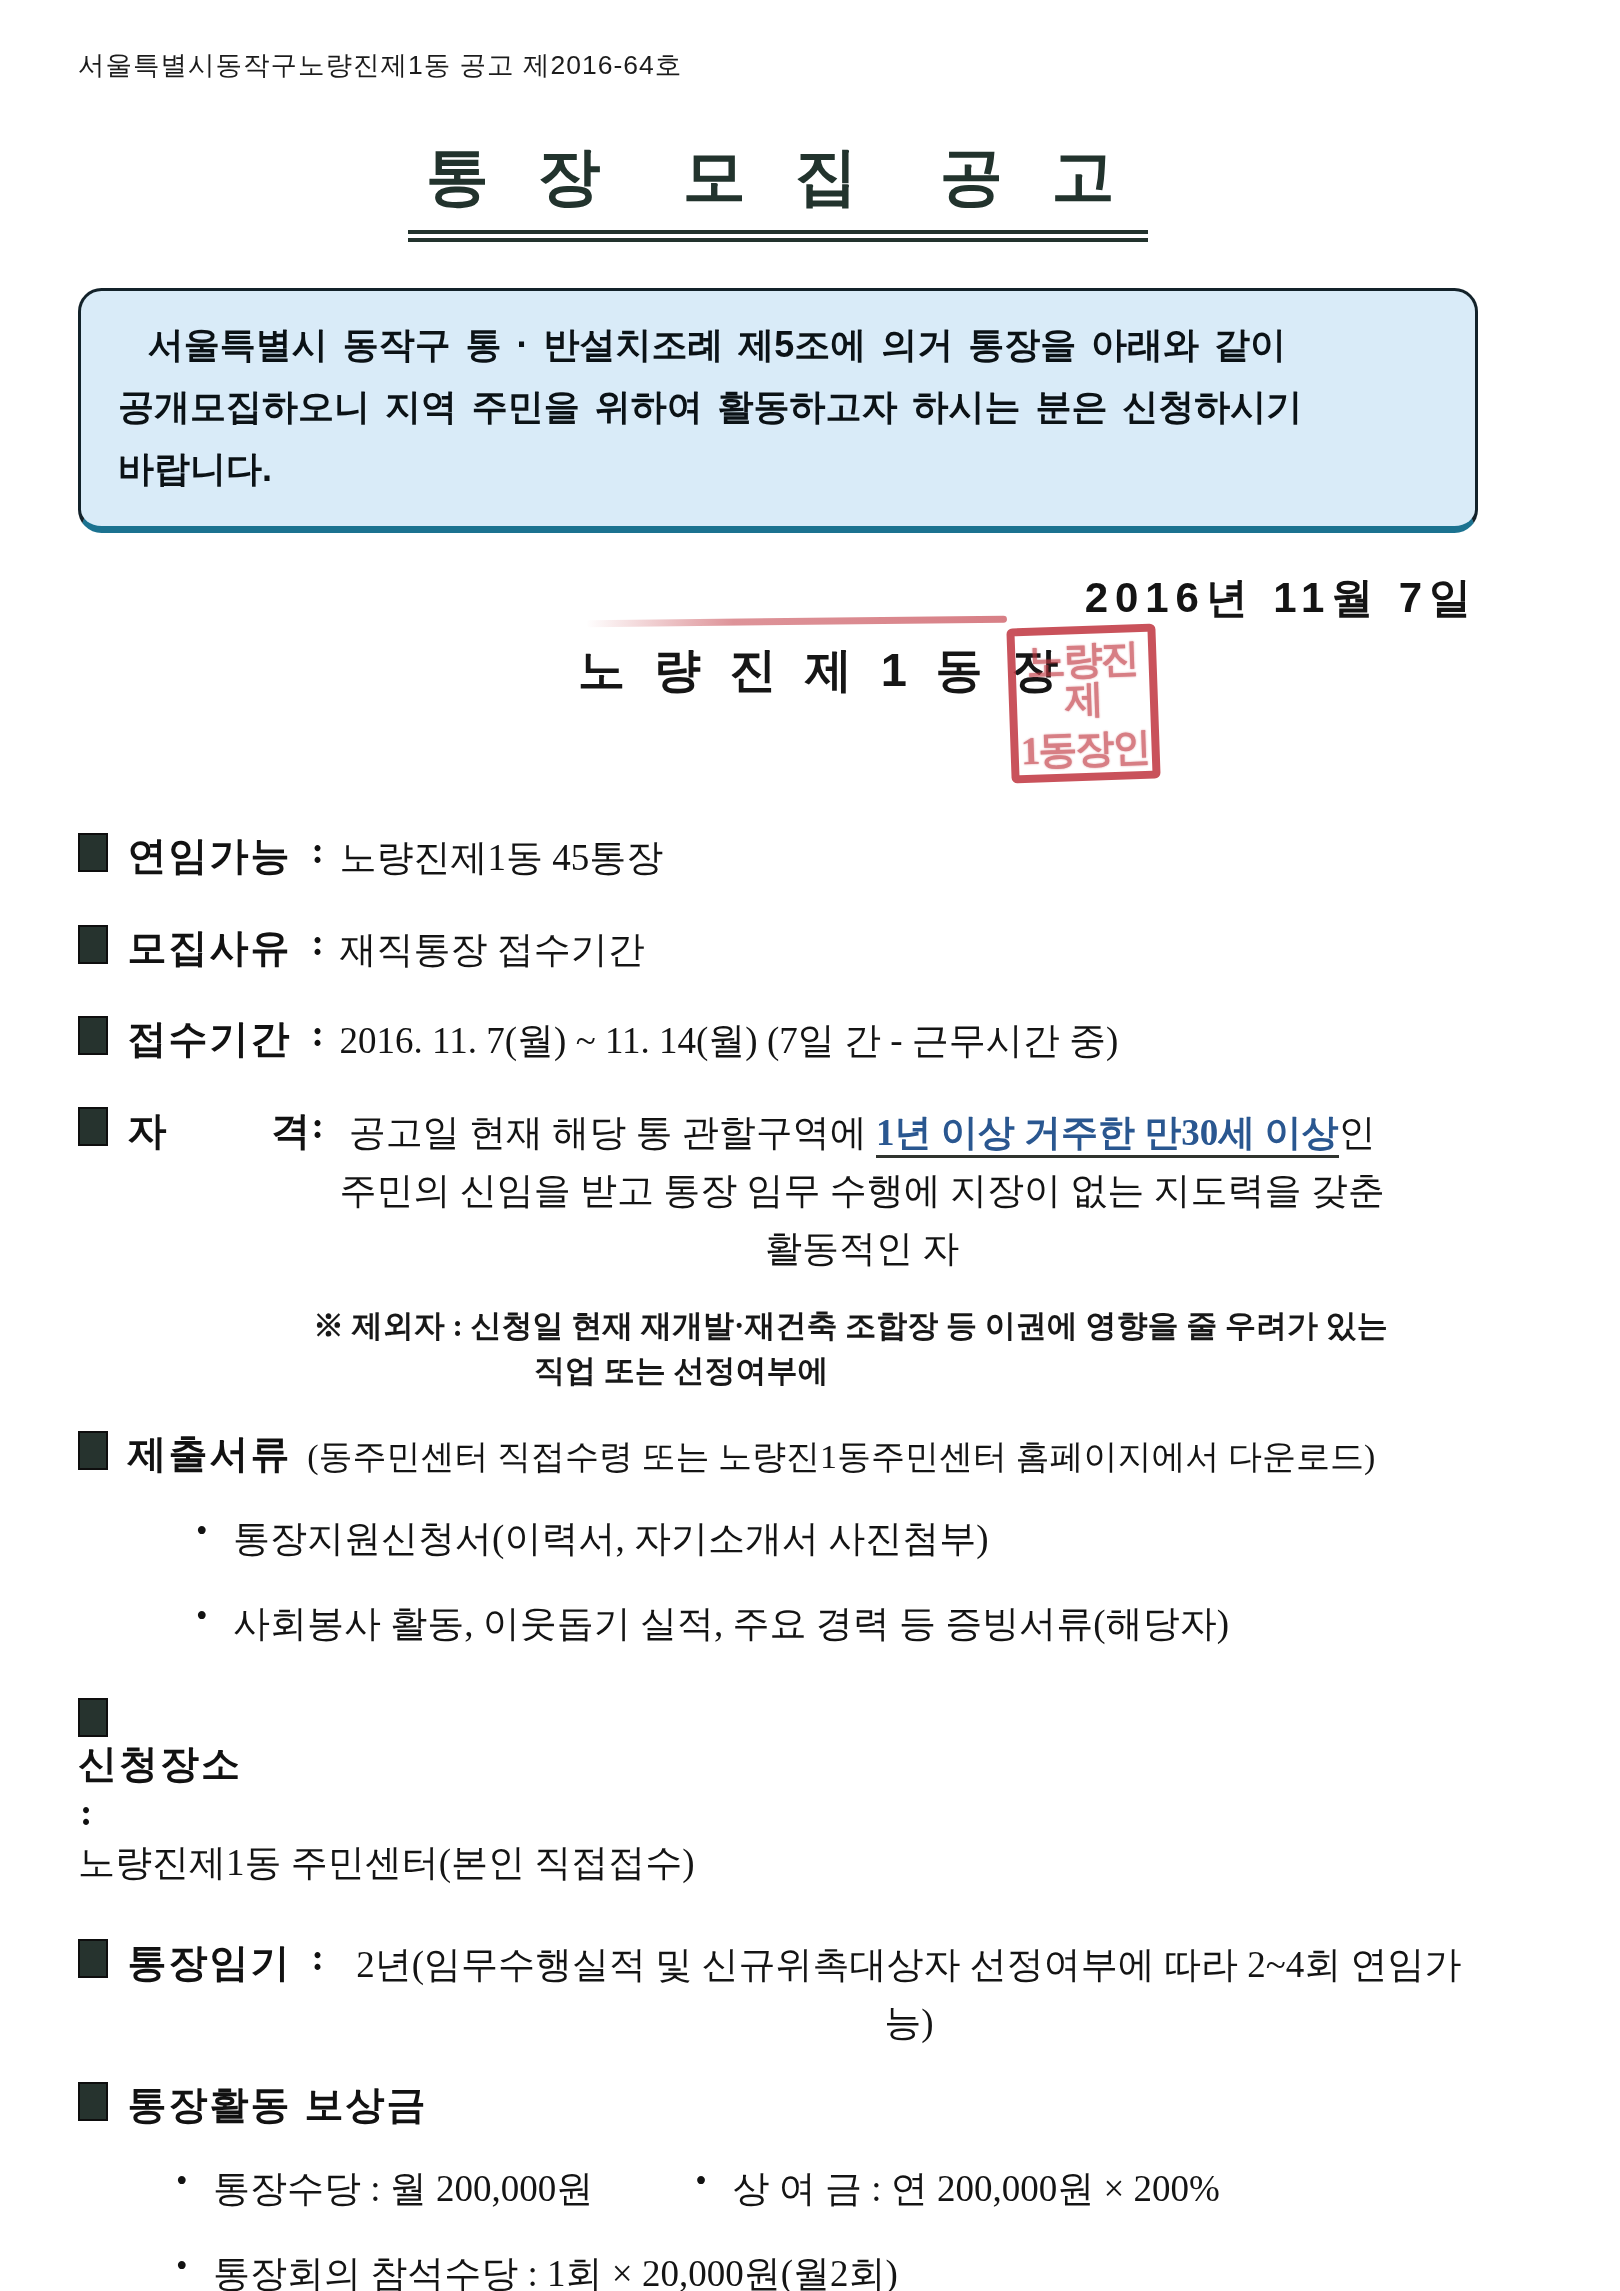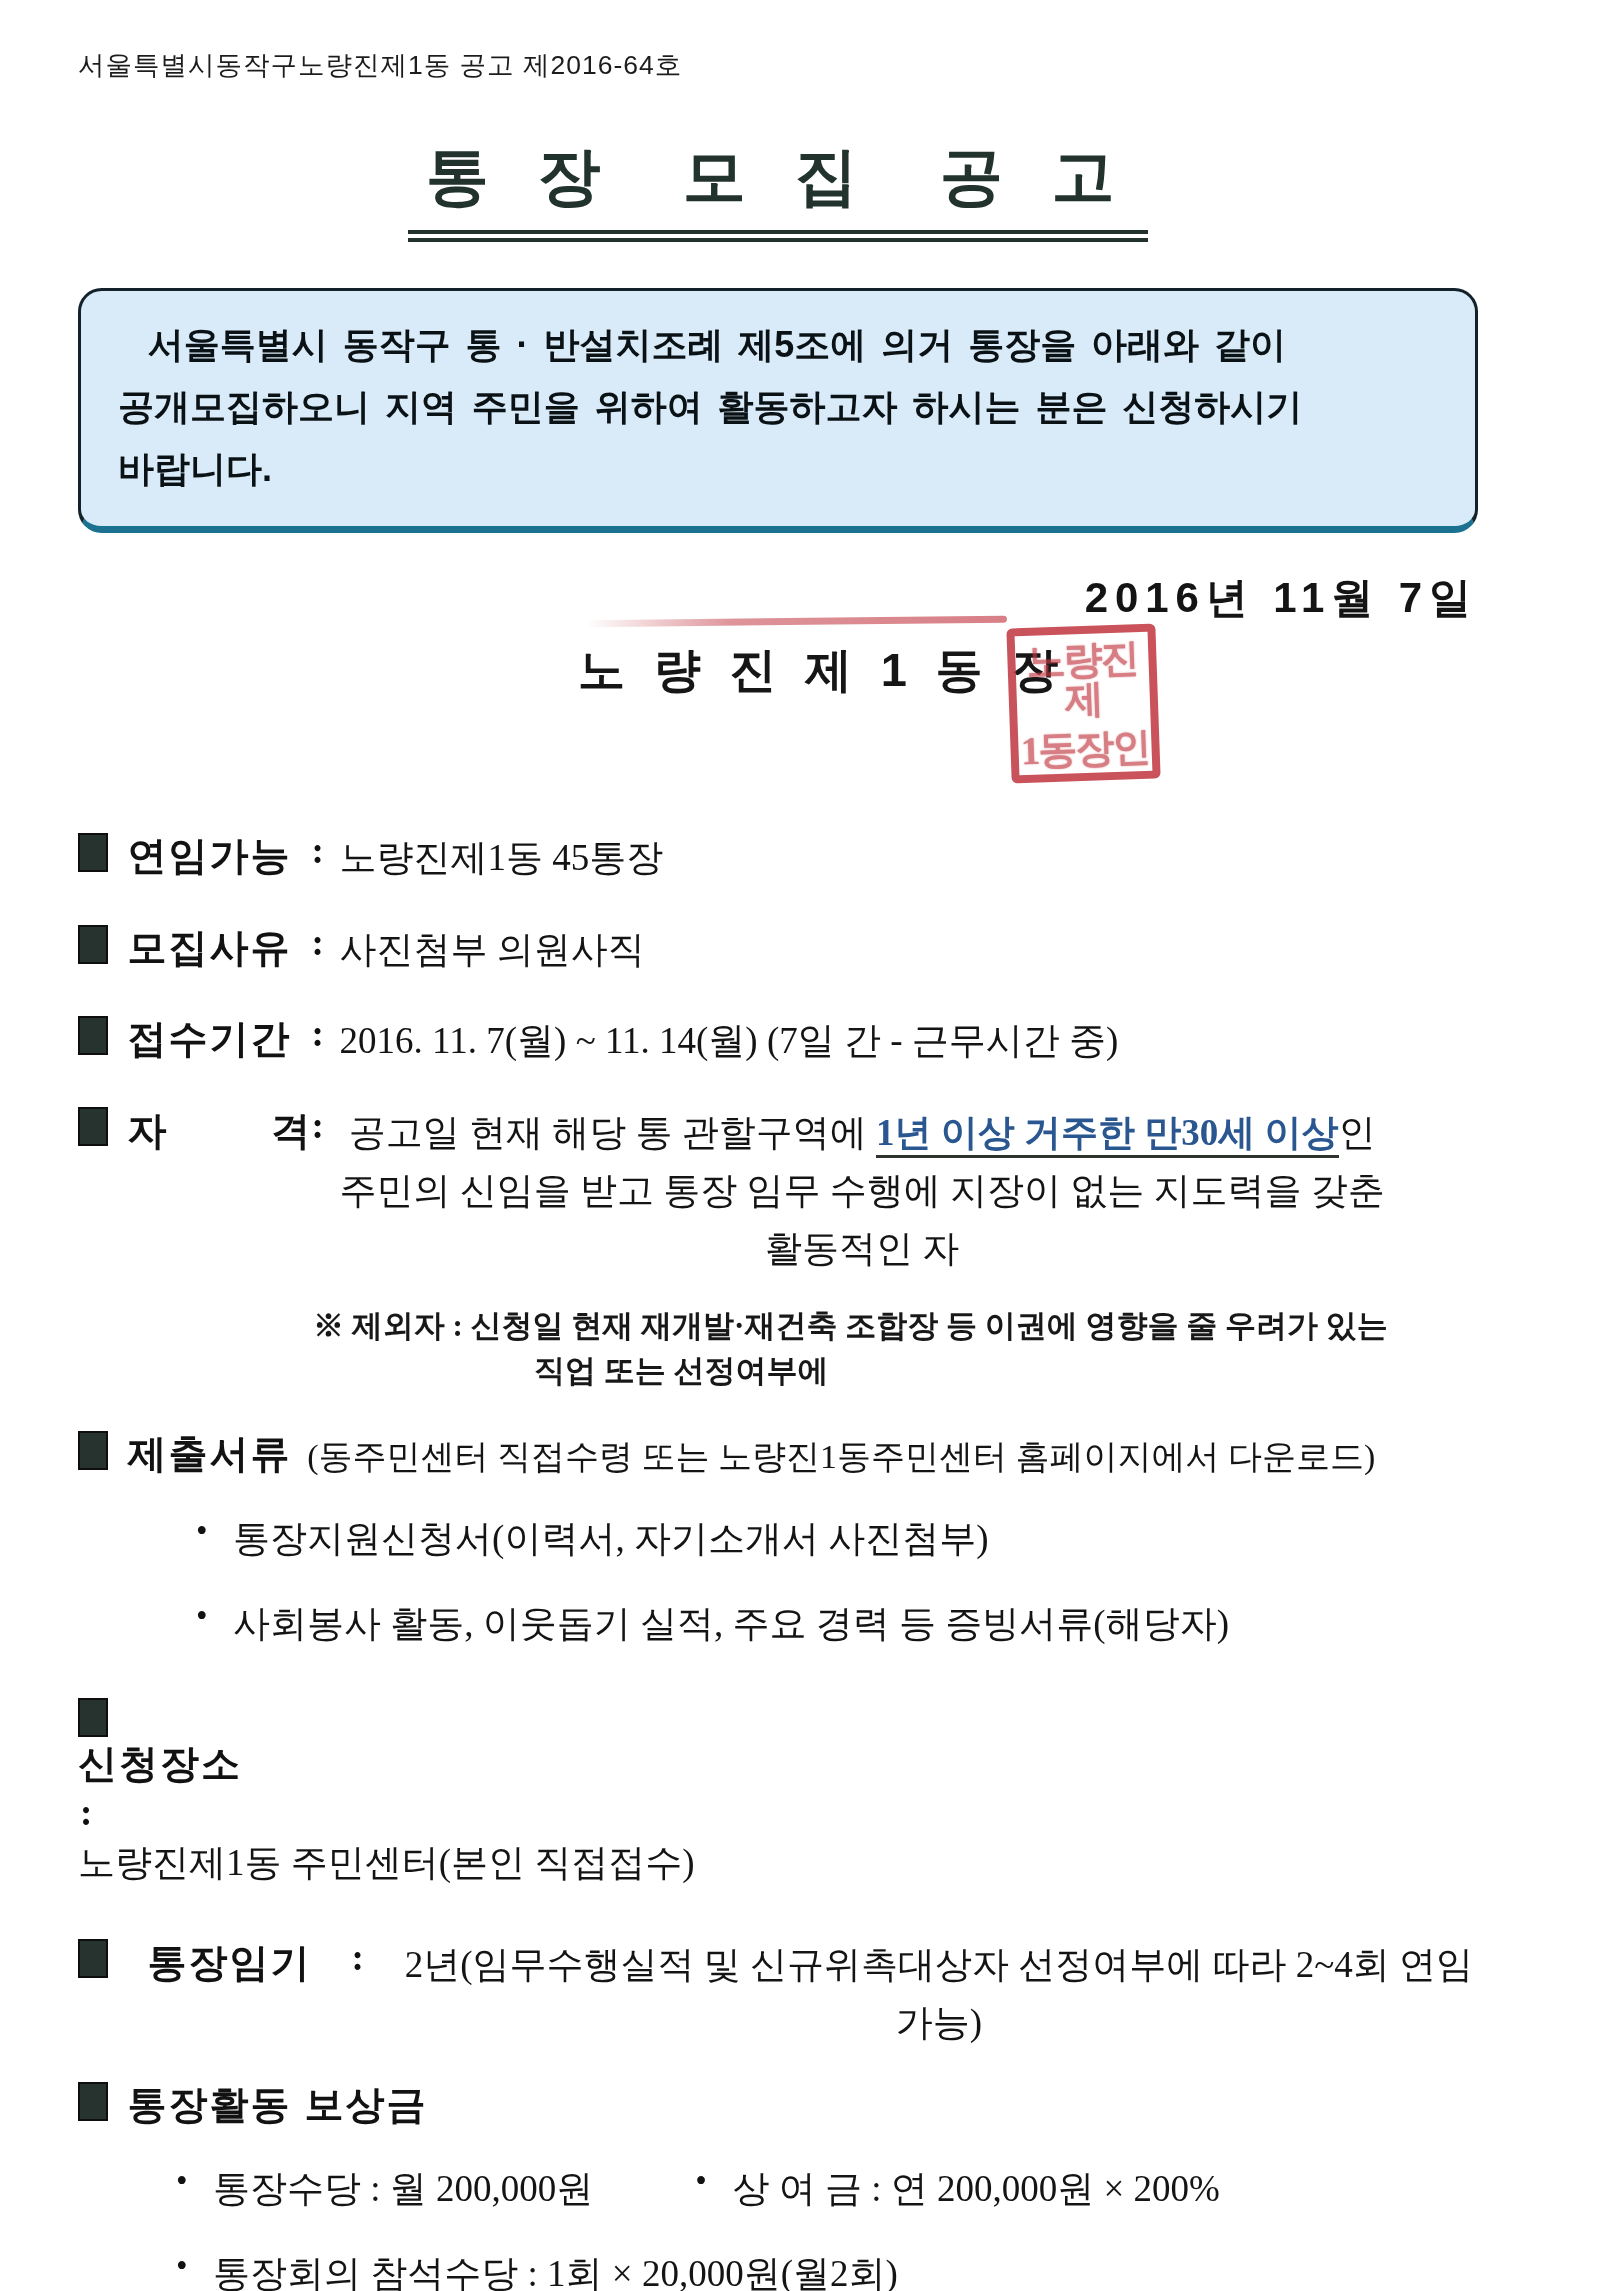--- a/index.html
+++ b/index.html
@@ -203,21 +203,21 @@
       <span class="bullet"></span>
       <span class="label">연임가능</span>
       <span class="colon">:</span>
       <span class="value">노량진제1동 45통장</span>
     </div>
 
     <div class="row">
       <span class="bullet"></span>
       <span class="label">모집사유</span>
       <span class="colon">:</span>
-      <span class="value">사진첨부 의원사직</span>
+      <span class="value">재직통장 접수기간</span>
     </div>
 
     <div class="row">
       <span class="bullet"></span>
       <span class="label">접수기간</span>
       <span class="colon">:</span>
       <span class="value">2016. 11. 7(월) ~ 11. 14(월) (7일 간 - 근무시간 중)</span>
     </div>
 
     <div class="row">
@@ -252,21 +252,21 @@
       <span class="sub-text">사회봉사 활동, 이웃돕기 실적, 주요 경력 등 증빙서류(해당자)</span>
     </div>
 
     <div class="row" style="margin-top:43px;flex-direction:column;">
       <span class="bullet"></span>
       <span class="label">신청장소</span>
       <span class="colon">:</span>
       <span class="value">노량진제1동 주민센터(본인 직접접수)</span>
     </div>
 
-    <div class="row" style="margin-top:43px;gap:20px;">
+    <div class="row" style="margin-top:43px;">
       <span class="bullet"></span>
       <span class="label">통장임기</span>
       <span class="colon">:</span>
       <span class="value">2년(임무수행실적 및 신규위촉대상자 선정여부에 따라 2~4회 연임가능)</span>
     </div>
 
     <div class="row" style="margin-top:26px;">
       <span class="bullet"></span>
       <span class="label auto">통장활동 보상금</span>
     </div>

